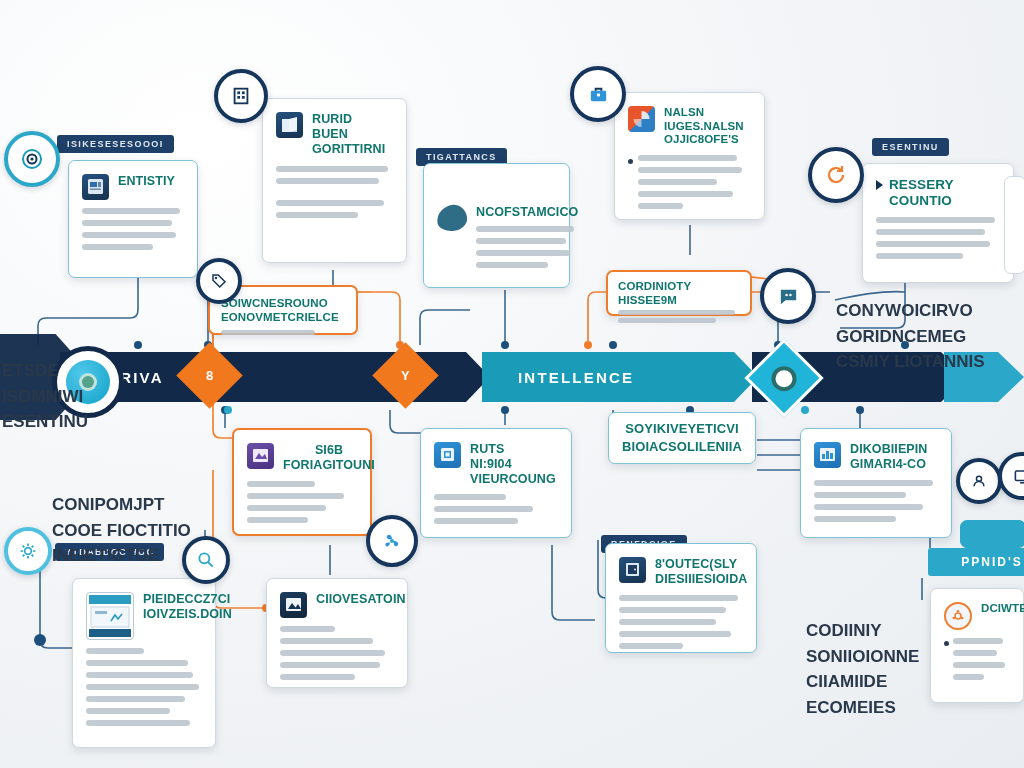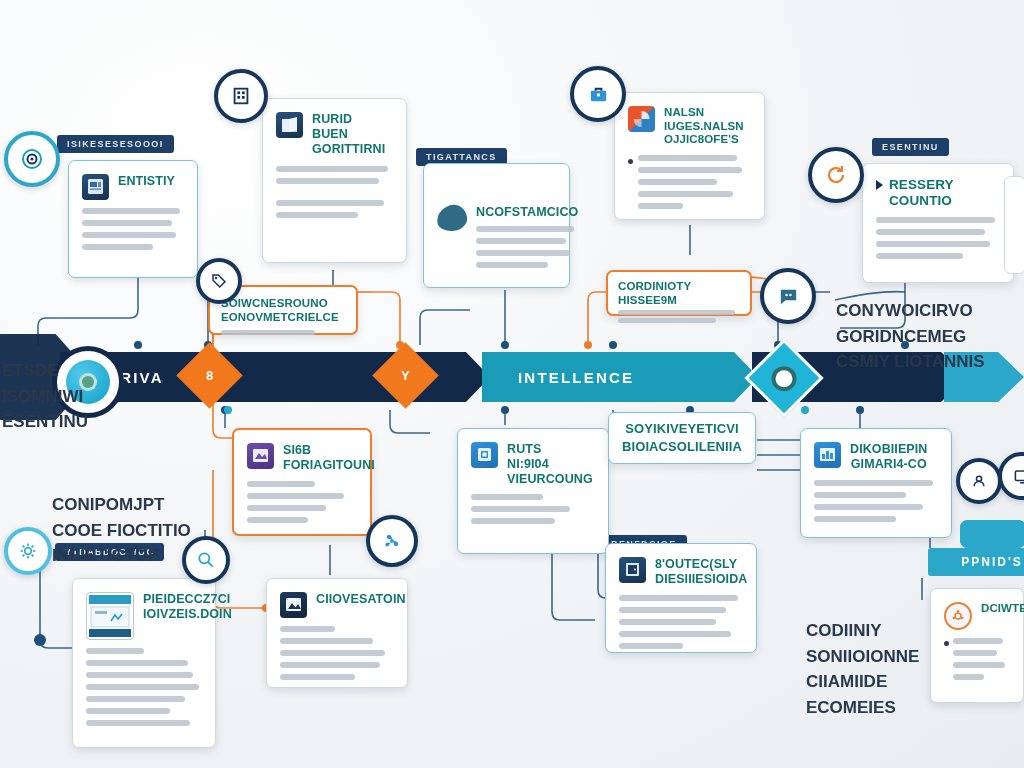--- a/index.html
+++ b/index.html
@@ -307,32 +307,32 @@
   </div>
 
   <div class="card orange" style="left:232px;top:428px;width:140px;height:108px;">
     <div class="card-head">
       <div class="itile purple">
         <svg viewBox="0 0 27 26">
             <rect x="6" y="6" width="15" height="13" rx="1" fill="#efe9fb"></rect>
             <path d="M8 16 l4-6 3 4 3-3 2 5z" fill="#6a4fa8"></path>
           </svg>
       </div>
-      <div class="card-title" style="white-space:pre-line;">SI6B
+      <div class="card-title" style="white-space:pre-line;text-align:center;">SI6B
 FORIAGITOUNI</div>
     </div>
     <div class="blines">
       <div class="body-line" style="width:62%"></div>
         <div class="body-line"></div>
         <div class="body-line" style="width:72%"></div>
         <div class="body-line" style="width:55%"></div>
     </div>
   </div>
 
-  <div class="card teal" style="left:420px;top:428px;width:152px;height:126px;margin-left:37px;">
+  <div class="card teal" style="left:420px;top:428px;width:152px;height:110px;">
     <div class="card-head">
       <div class="itile blue">
         <svg viewBox="0 0 27 26">
             <rect x="7" y="6" width="13" height="13" rx="1.5" fill="#eaf3fb"></rect>
             <rect x="10" y="9" width="7" height="7" fill="#2f93d8"></rect>
             <rect x="11.5" y="10.5" width="4" height="4" fill="#eaf3fb"></rect>
           </svg>
       </div>
       <div class="card-title" style="white-space:pre-line;">RUTS
 NI:9I04
@@ -353,21 +353,21 @@
   <div class="card teal" style="left:800px;top:428px;width:152px;height:110px;">
     <div class="card-head">
       <div class="itile blue">
         <svg viewBox="0 0 27 26">
             <rect x="6" y="6" width="15" height="13" rx="1" fill="#eaf3fb"></rect>
             <rect x="8" y="12" width="3" height="5" fill="#2f93d8"></rect>
             <rect x="12" y="9" width="3" height="8" fill="#2f93d8"></rect>
             <rect x="16" y="11" width="3" height="6" fill="#2f93d8"></rect>
           </svg>
       </div>
-      <div class="card-title" style="white-space:pre-line;text-align:center;">DIKOBIIEPIN
+      <div class="card-title" style="white-space:pre-line;">DIKOBIIEPIN
 GIMARI4-CO</div>
     </div>
     <div class="blines">
       <div class="body-line"></div>
         <div class="body-line" style="width:74%"></div>
         <div class="body-line" style="width:88%"></div>
         <div class="body-line" style="width:66%"></div>
     </div>
   </div>
 

